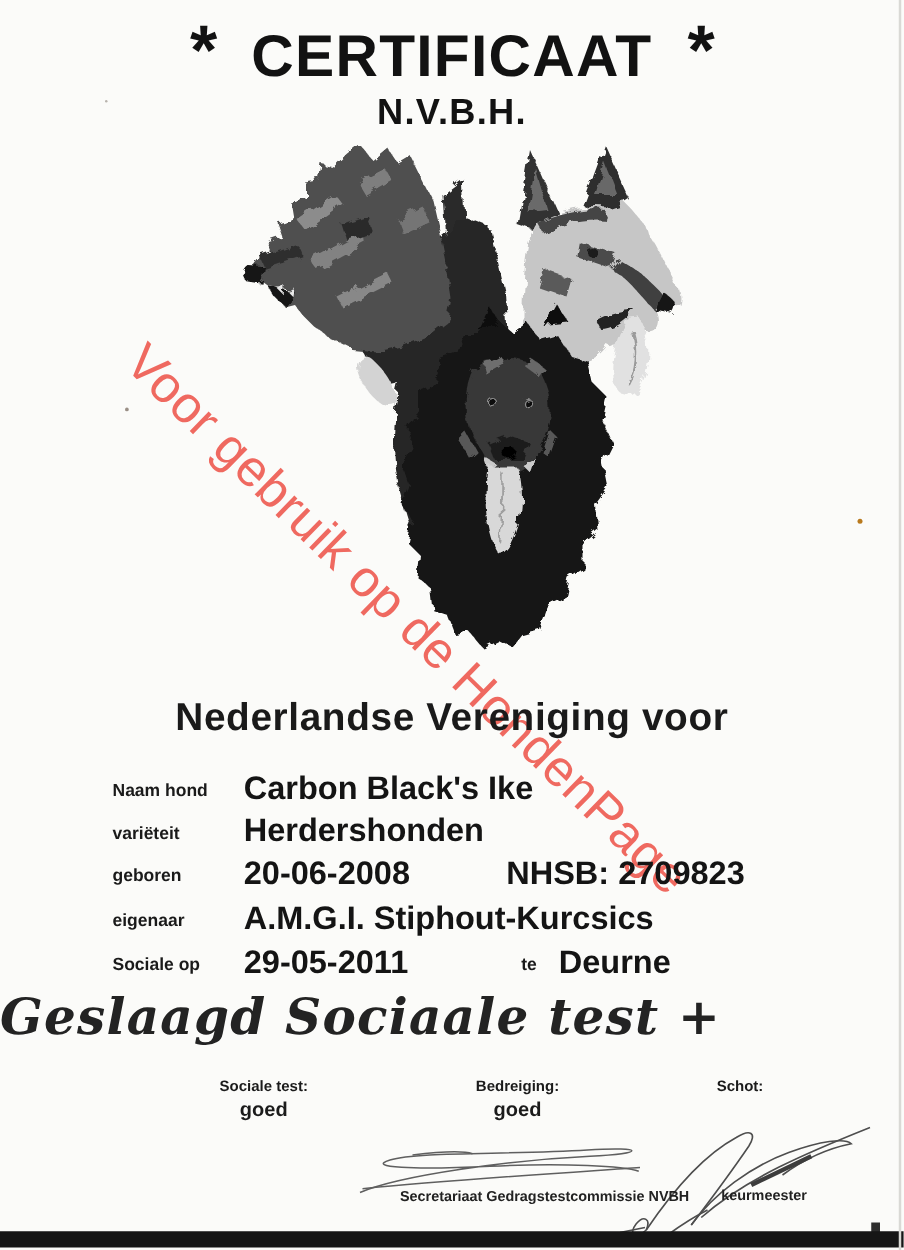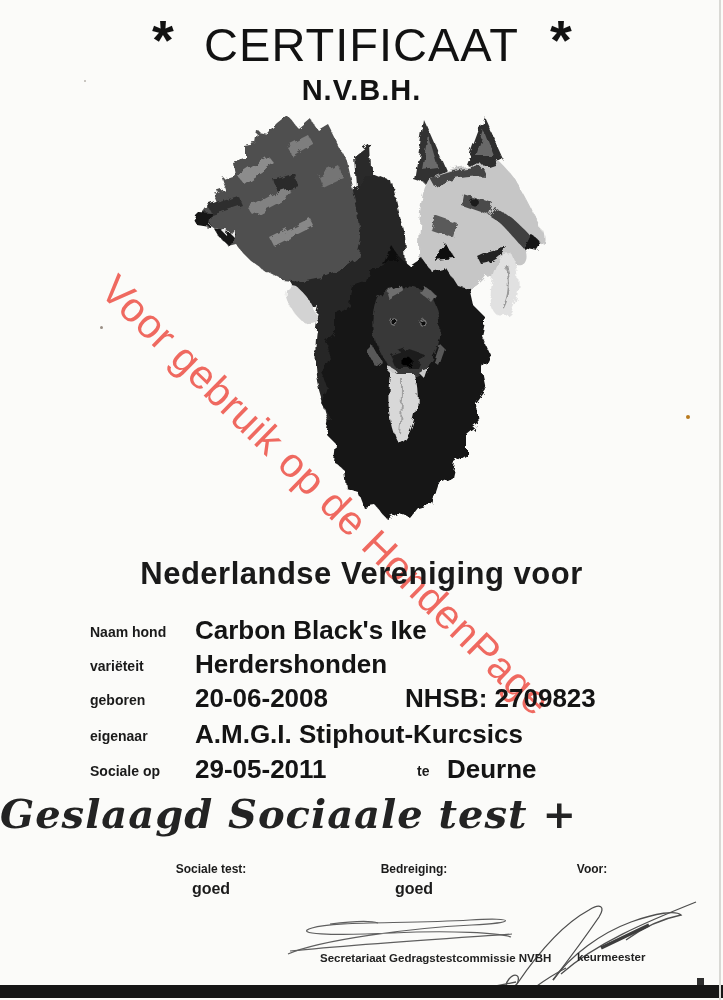--- a/index.html
+++ b/index.html
@@ -7,21 +7,21 @@
     width:723px;height:1000px;position:relative;overflow:hidden;
     background:#fbfbf9;
     font-family:"Liberation Sans", sans-serif;
     color:#161616;
   }
   .abs{position:absolute;}
   
   .asterisk{font-size:56px;font-weight:700;color:#121212;line-height:1;}
   .title{
     left:0;right:0;top:20px;text-align:center;
-    font-size:47px;font-weight:400;letter-spacing:1px;color:#121212;
+    font-size:47px;font-weight:700;letter-spacing:1px;color:#121212;
     line-height:1.05;
   }
   .subtitle{
     left:0;right:0;top:74px;text-align:center;
     font-size:29px;font-weight:700;color:#121212;letter-spacing:1px;
   }
   
   .dogs{left:178px;top:116px;width:398px;height:404px;}
   
   .watermark{
@@ -176,21 +176,21 @@
 
 <div class="abs rescol" style="left:126px;">
   <div class="rlabel">Sociale test:</div>
   <div class="rvalue">goed</div>
 </div>
 <div class="abs rescol" style="left:329px;">
   <div class="rlabel">Bedreiging:</div>
   <div class="rvalue">goed</div>
 </div>
 <div class="abs rescol" style="left:507px;">
-  <div class="rlabel">Voor:</div>
+  <div class="rlabel">Schot:</div>
 </div>
 
 <svg class="abs sig-svg" viewBox="0 0 723 112" xmlns="http://www.w3.org/2000/svg">
   <g stroke="#5f5f5f" stroke-width="1.2" fill="none">
     <path d="M288,66 C320,52 410,40 472,37 C516,35 518,29 470,32 C404,36 334,33 312,40 C292,46 330,48 392,45 C452,42 500,45 511,49"></path>
     <path d="M290,63 C360,56 455,50 512,46"></path>
     <path d="M330,36 C355,33 372,33 378,35"></path>
   </g>
   <g stroke="#4e4e4e" stroke-width="1.3" fill="none">
     <path d="M517,96 C540,62 565,35 589,22 C600,15 606,18 599,29 C584,51 566,75 553,92"></path>

